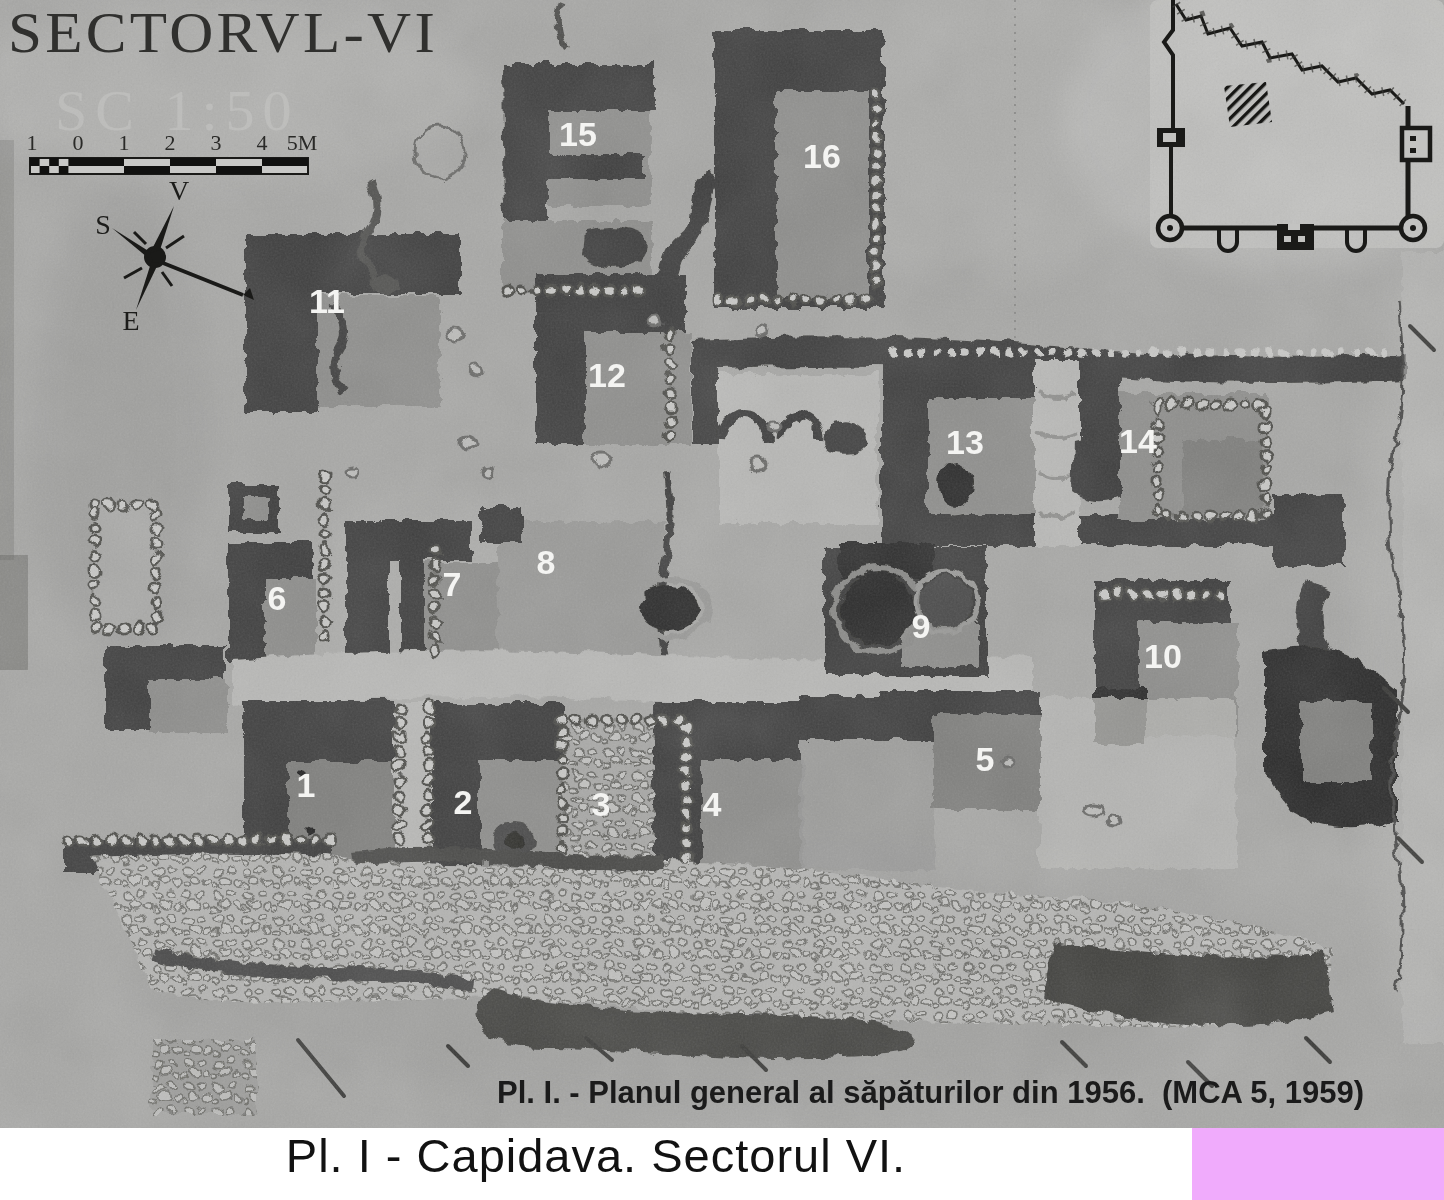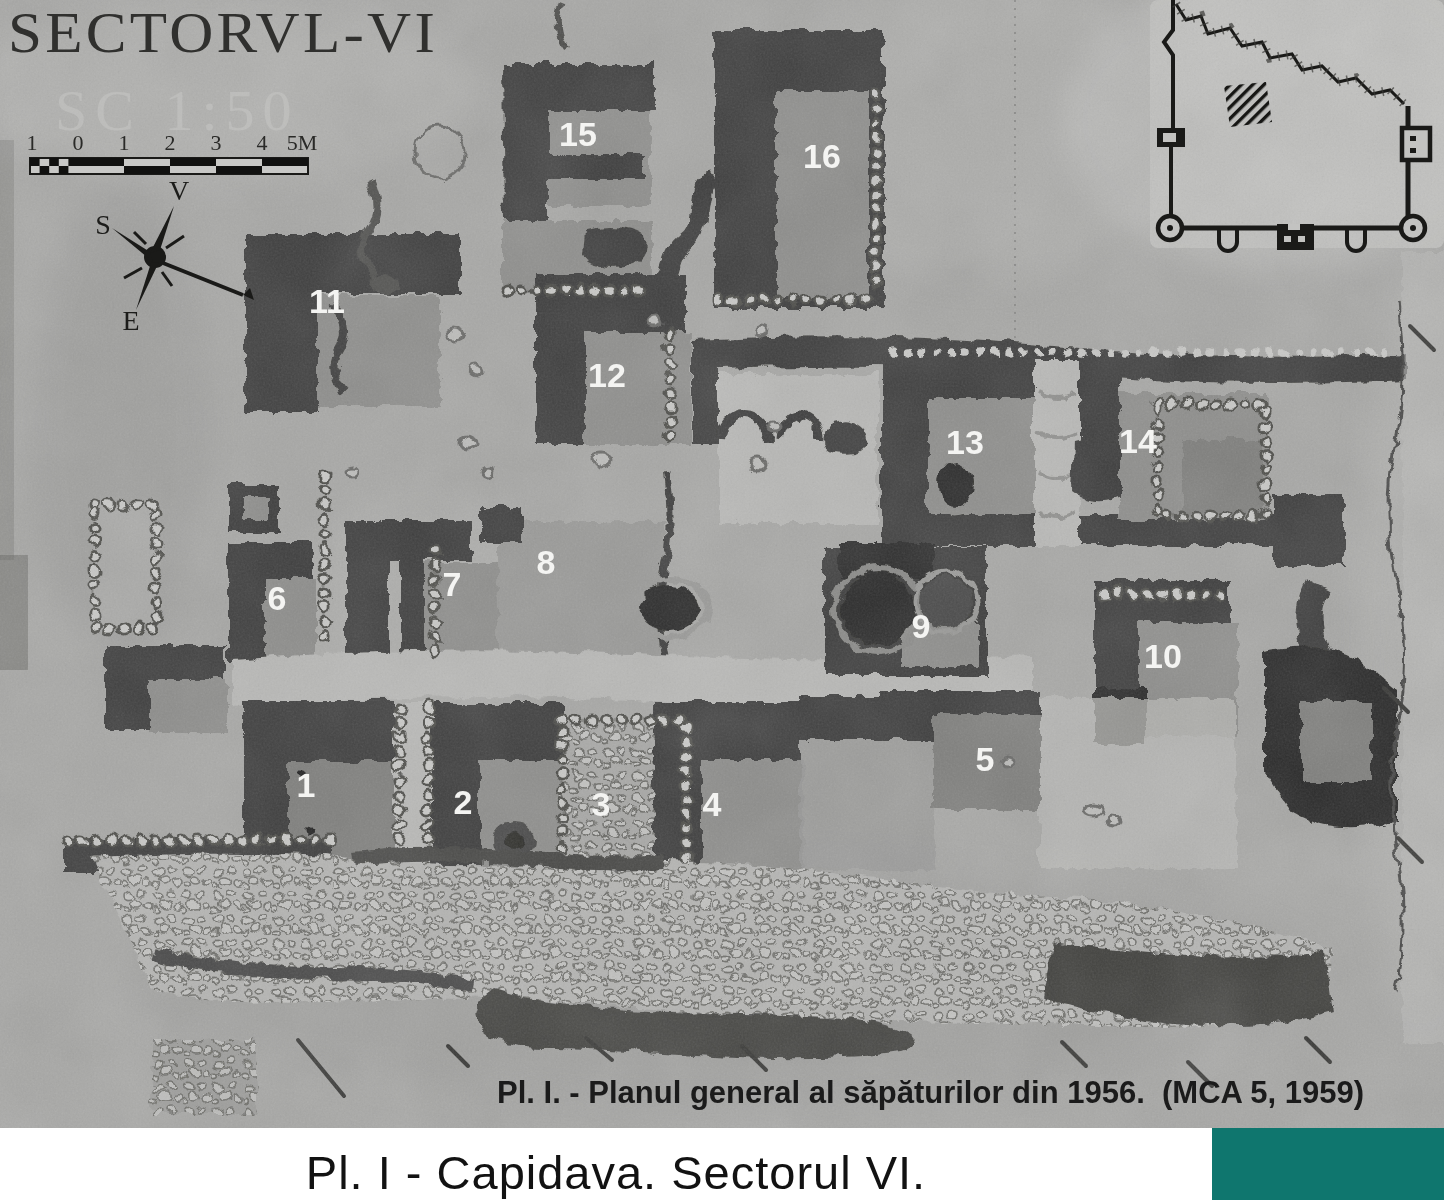--- a/index.html
+++ b/index.html
@@ -1,20 +1,20 @@
 <!DOCTYPE html>
 <html><head>
 <meta charset="utf-8">
 <style>
   html,body{margin:0;padding:0;background:#ffffff;}
-  .stage{position:relative;width:1444px;height:1200px;overflow:hidden;background:#0f766e;
+  .stage{position:relative;width:1444px;height:1200px;overflow:hidden;background:#f0abfc;
          font-family:"Liberation Sans", sans-serif;}
   .scan{position:absolute;top:0;left:0;}
   .footer{position:absolute;left:0;top:1128px;width:1192px;height:72px;background:#ffffff;
-          display:flex;align-items:flex-end;justify-content:center;padding-left:20px;}
+          display:flex;align-items:flex-start;justify-content:center;}
   .footer span{font-family:"Liberation Sans",sans-serif;font-size:47px;color:#121212;letter-spacing:1px;}
   
   .d{fill:#3e3e3c;} .dd{fill:#2c2c2a;}
   .m{fill:#8e8e8c;} .m2{fill:#7f7f7d;} .m3{fill:#9a9a98;}
   .l{fill:#b9b9b7;} .l2{fill:#a9a9a7;}
   .chainD{fill:none;stroke:#4e4e4a;stroke-width:13;stroke-linecap:round;stroke-dasharray:0.5 14;}
   .chainL{fill:none;stroke:#c9c9c7;stroke-width:7.5;stroke-linecap:round;stroke-dasharray:0.5 14;}
   .ink{stroke:#1a1a18;fill:none;}
   .tick{stroke:#3a3a38;stroke-width:4;stroke-linecap:round;}
   .marker{font:bold 34px "Liberation Sans",sans-serif;fill:#f4f4f2;text-anchor:middle;}

